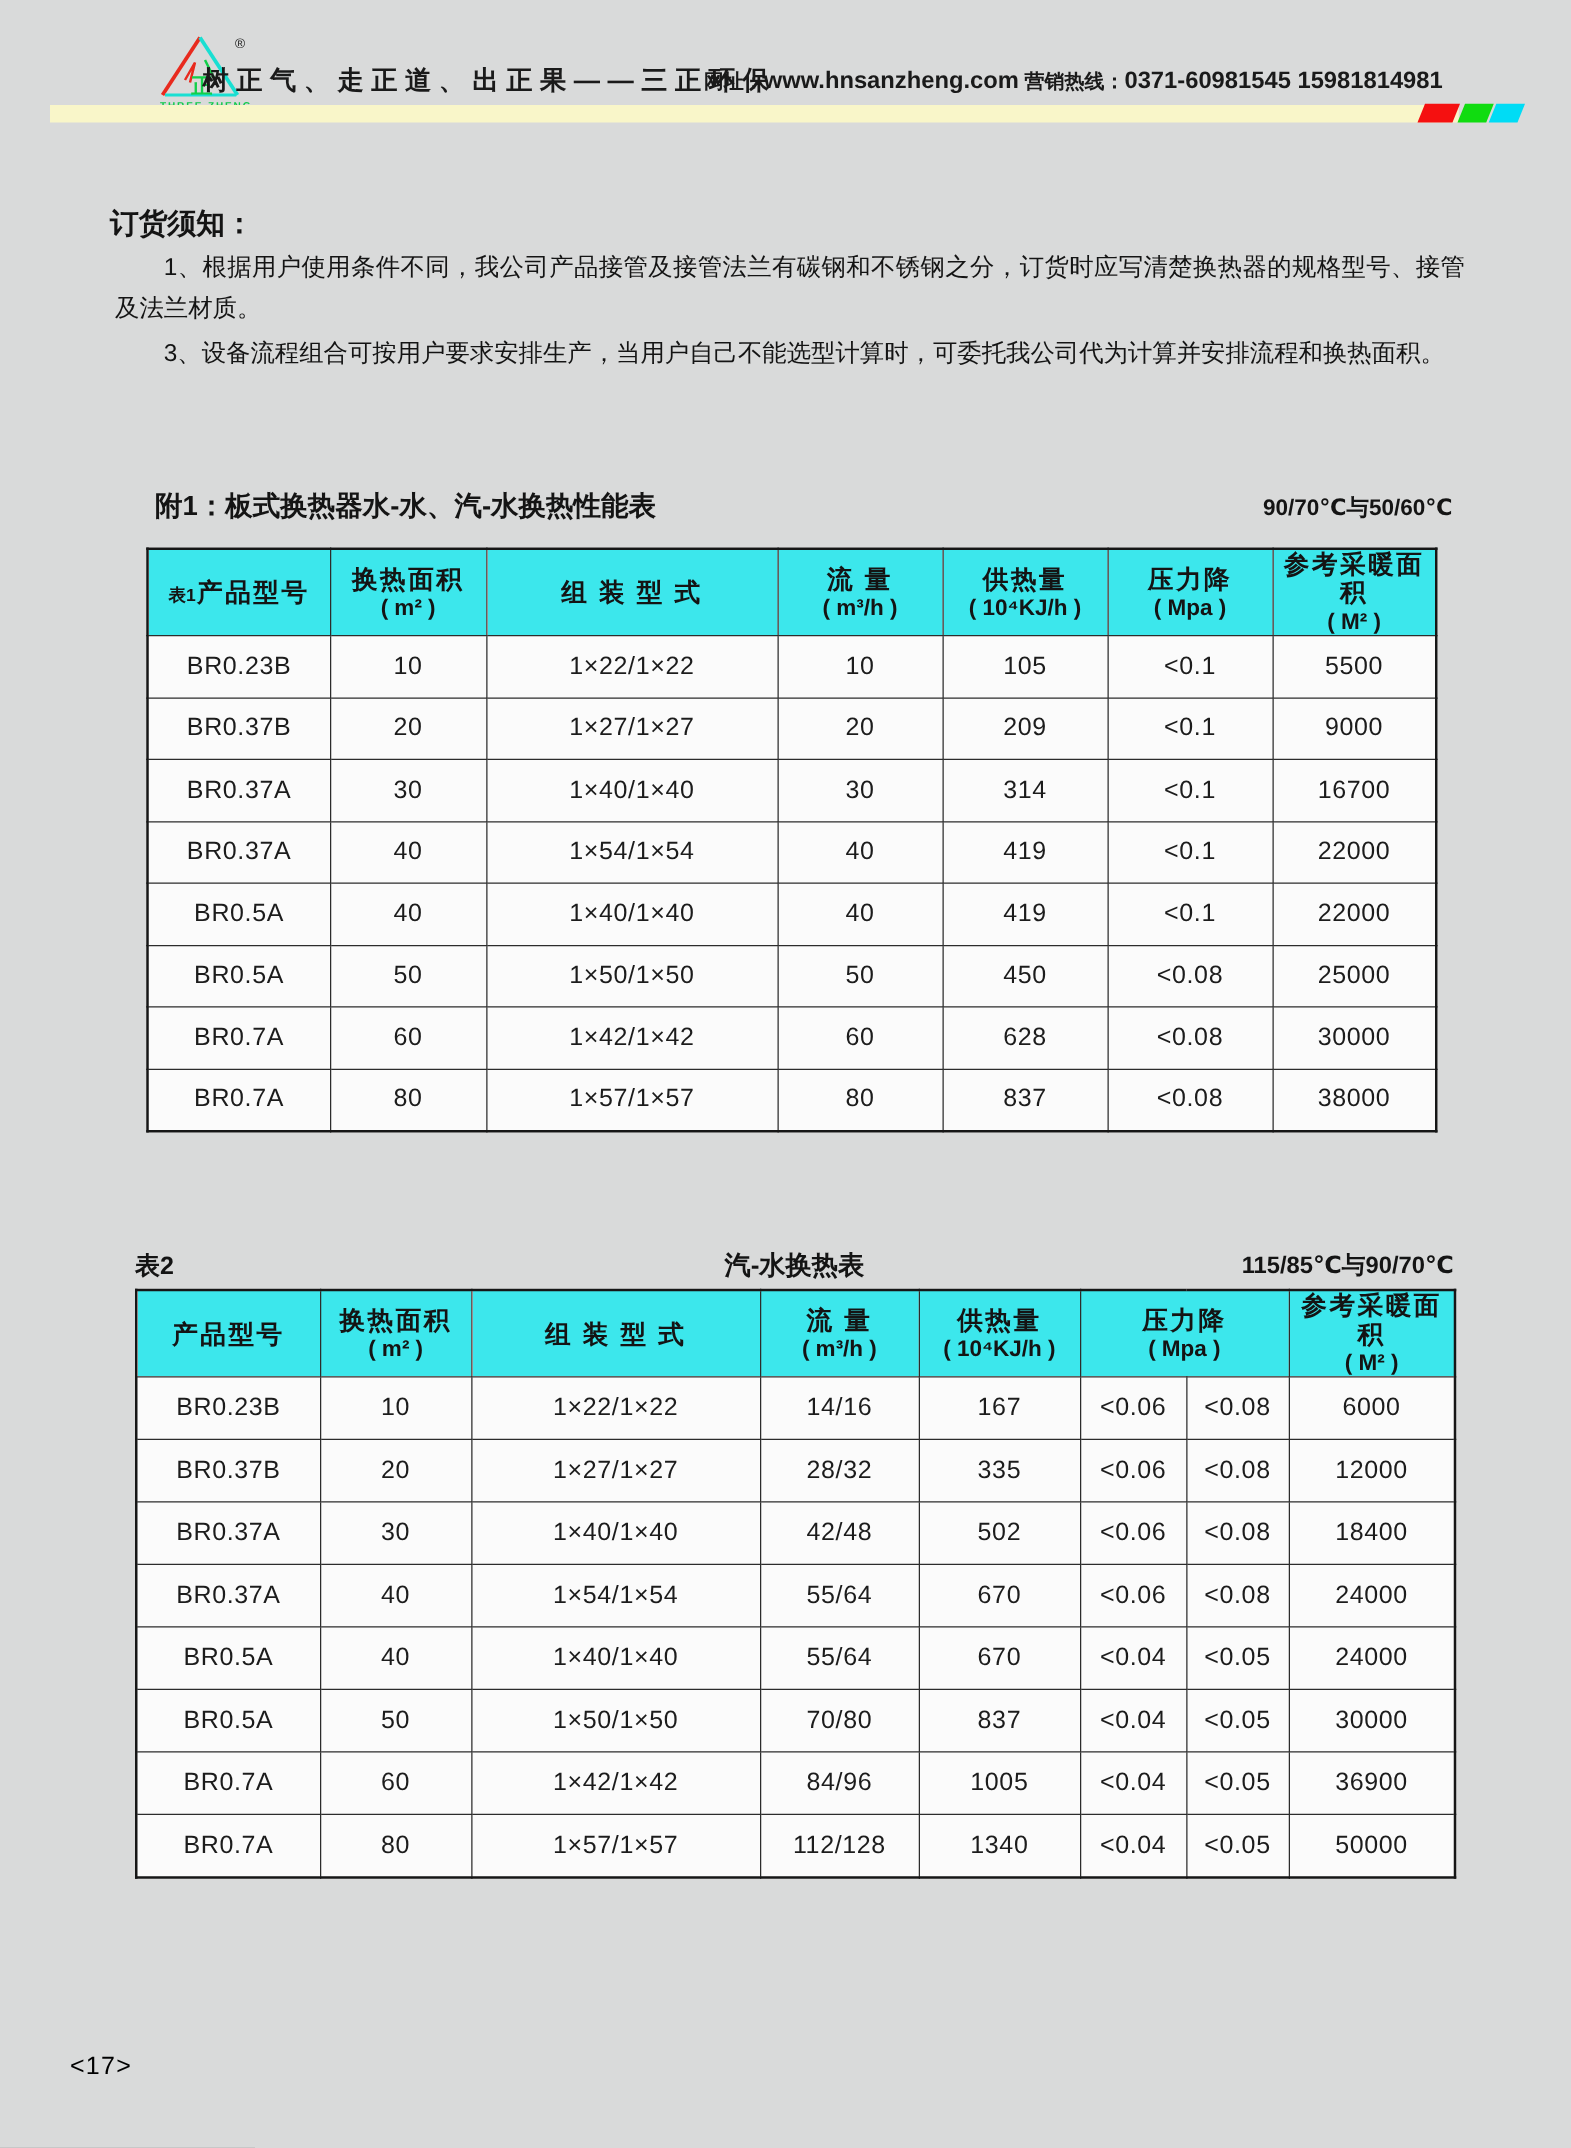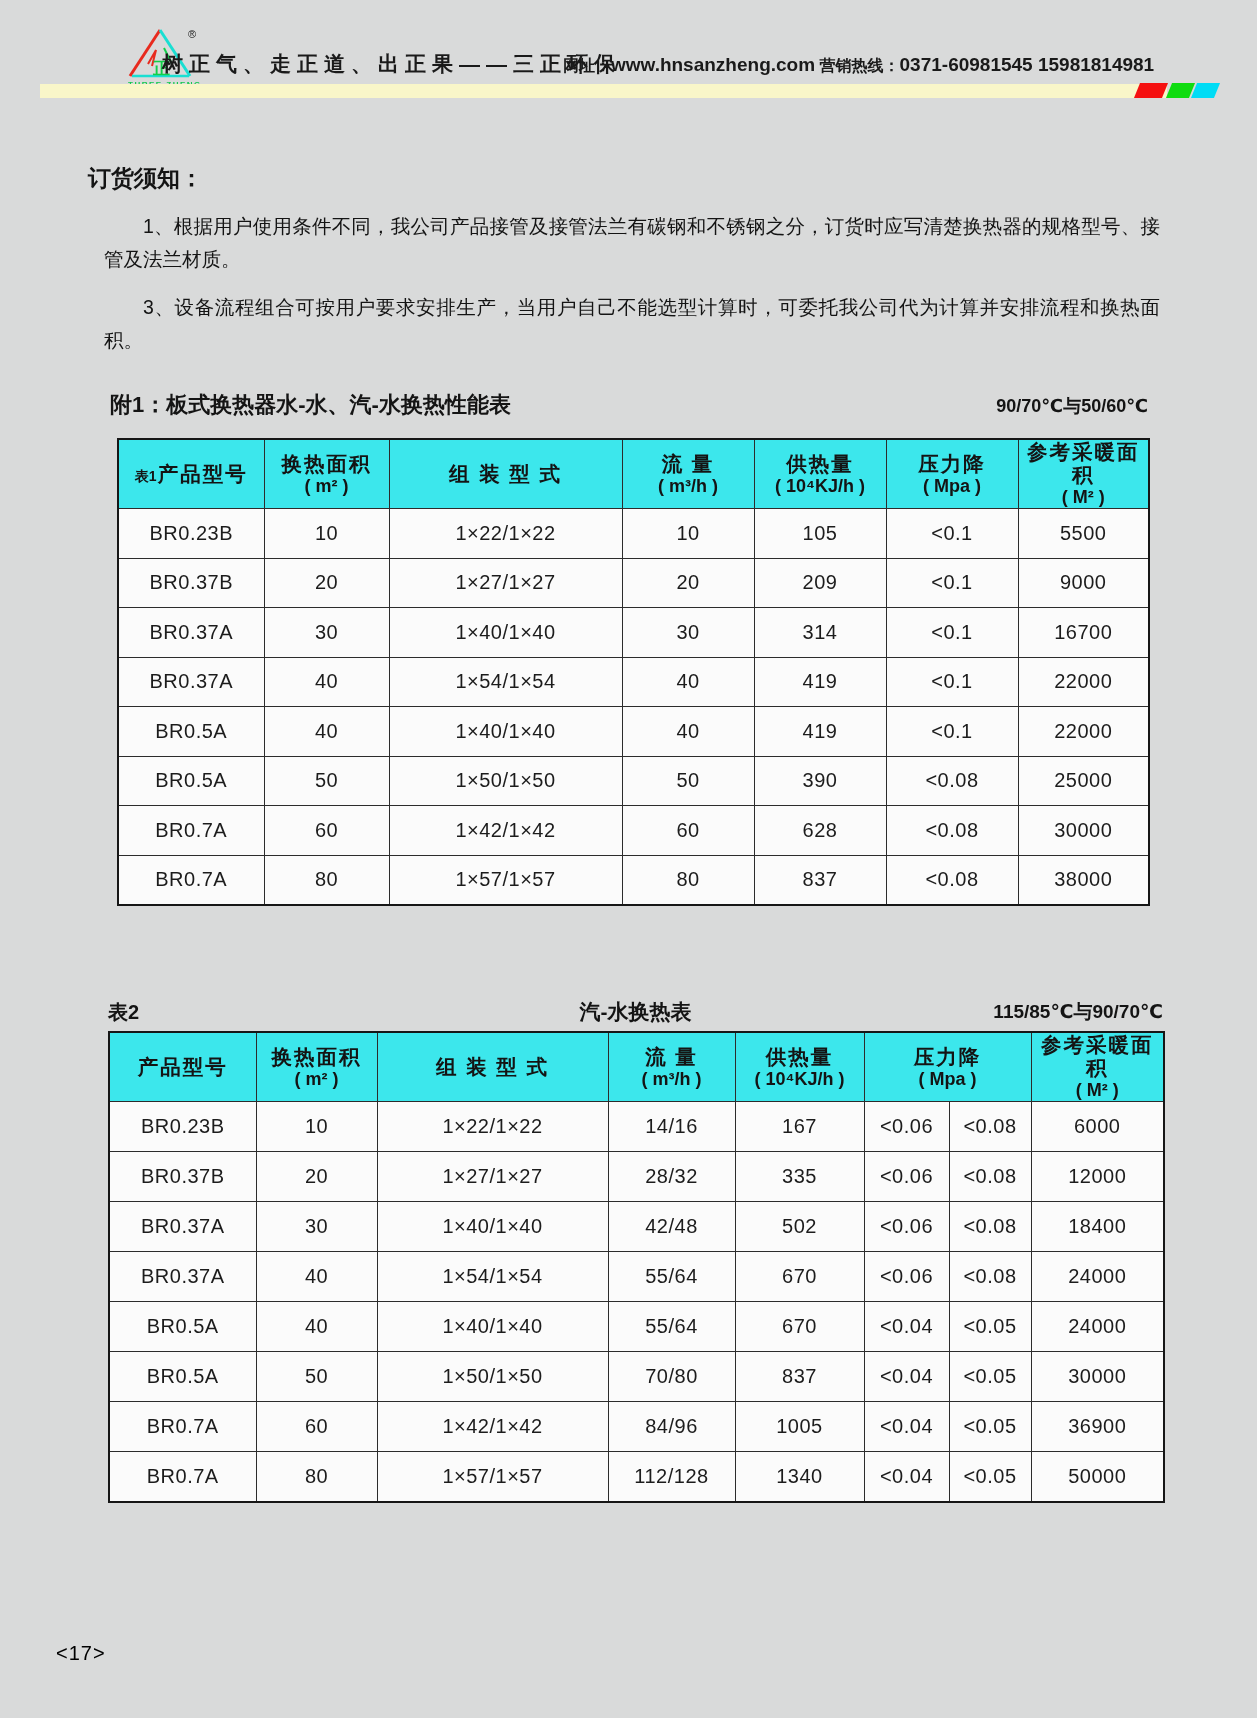--- a/index.html
+++ b/index.html
@@ -28,27 +28,27 @@
   }
   .pgram { position:absolute; top:83px; height:15px; transform:skewX(-22deg); }
   .pgram.red   { left:1137px; width:28px; }
   .pgram.green { left:1169px; width:23px; }
   .pgram.cyan  { left:1194px; width:23px; }
 
   
   .notice { position:absolute; left:88px; top:163px; width:1088px; }
   .notice-title { font-size:23px; font-weight:bold; margin-bottom:0; }
   .notice p {
-    margin:16px; font-size:19.5px; line-height:32.5px; text-indent:2em;
+    margin:4px; font-size:19.5px; line-height:32.5px; text-indent:2em;
     text-align:justify; font-weight:500;
   }
 
   
   .t1cap {
-    position:absolute; left:110px; top:390px; width:1038px;
+    position:absolute; left:124px; top:390px; width:1038px;
     display:flex; justify-content:space-between; align-items:baseline;
   }
   .t1cap .left  { font-size:22px; font-weight:bold; }
   .t1cap .right { font-size:18px; font-weight:bold; }
 
   .t2cap { position:absolute; left:108px; top:997px; width:1055px; height:30px; }
   .t2cap .lab   { position:absolute; left:0; top:2px; font-size:20px; font-weight:bold; }
   .t2cap .mid   { position:absolute; left:50%; transform:translateX(-50%); top:1px; font-size:21px; font-weight:bold; }
   .t2cap .right { position:absolute; right:0; top:2px; font-size:19px; font-weight:bold; }
 
@@ -191,21 +191,21 @@
           <td>40</td>
           <td>419</td>
           <td>&lt;0.1</td>
           <td>22000</td>
         </tr>
         <tr>
           <td>BR0.5A</td>
           <td>50</td>
           <td>1×50/1×50</td>
           <td>50</td>
-          <td>390</td>
+          <td>450</td>
           <td>&lt;0.08</td>
           <td>25000</td>
         </tr>
         <tr>
           <td>BR0.7A</td>
           <td>60</td>
           <td>1×42/1×42</td>
           <td>60</td>
           <td>628</td>
           <td>&lt;0.08</td>

